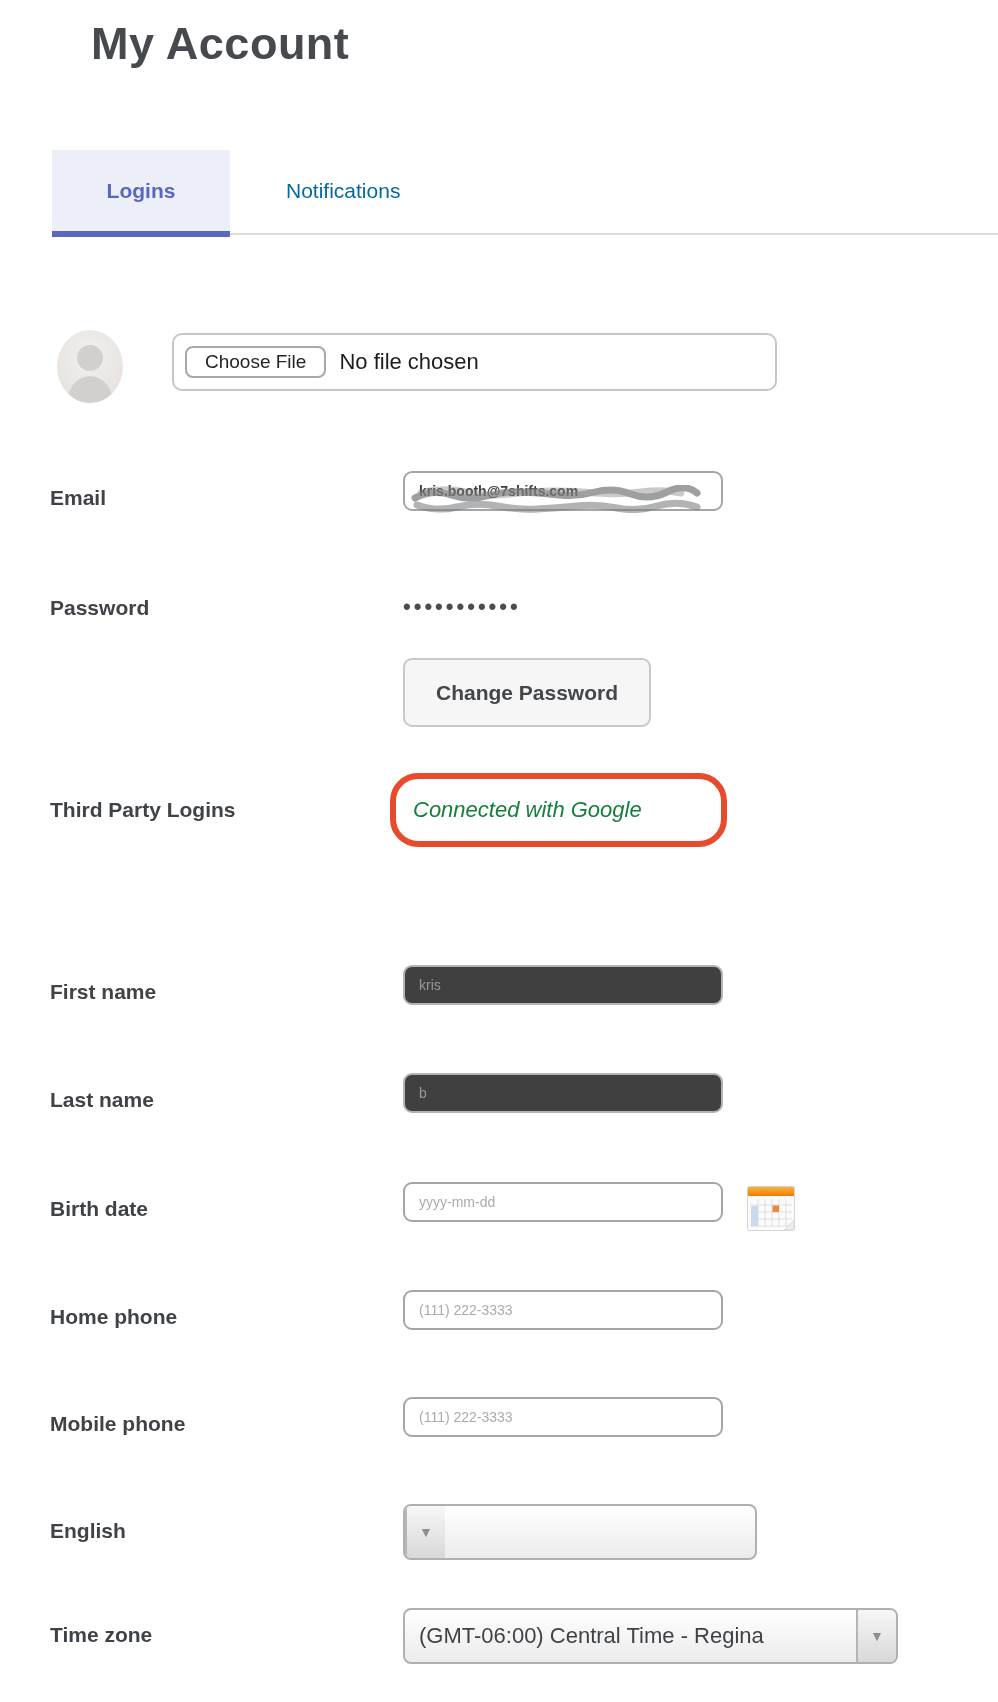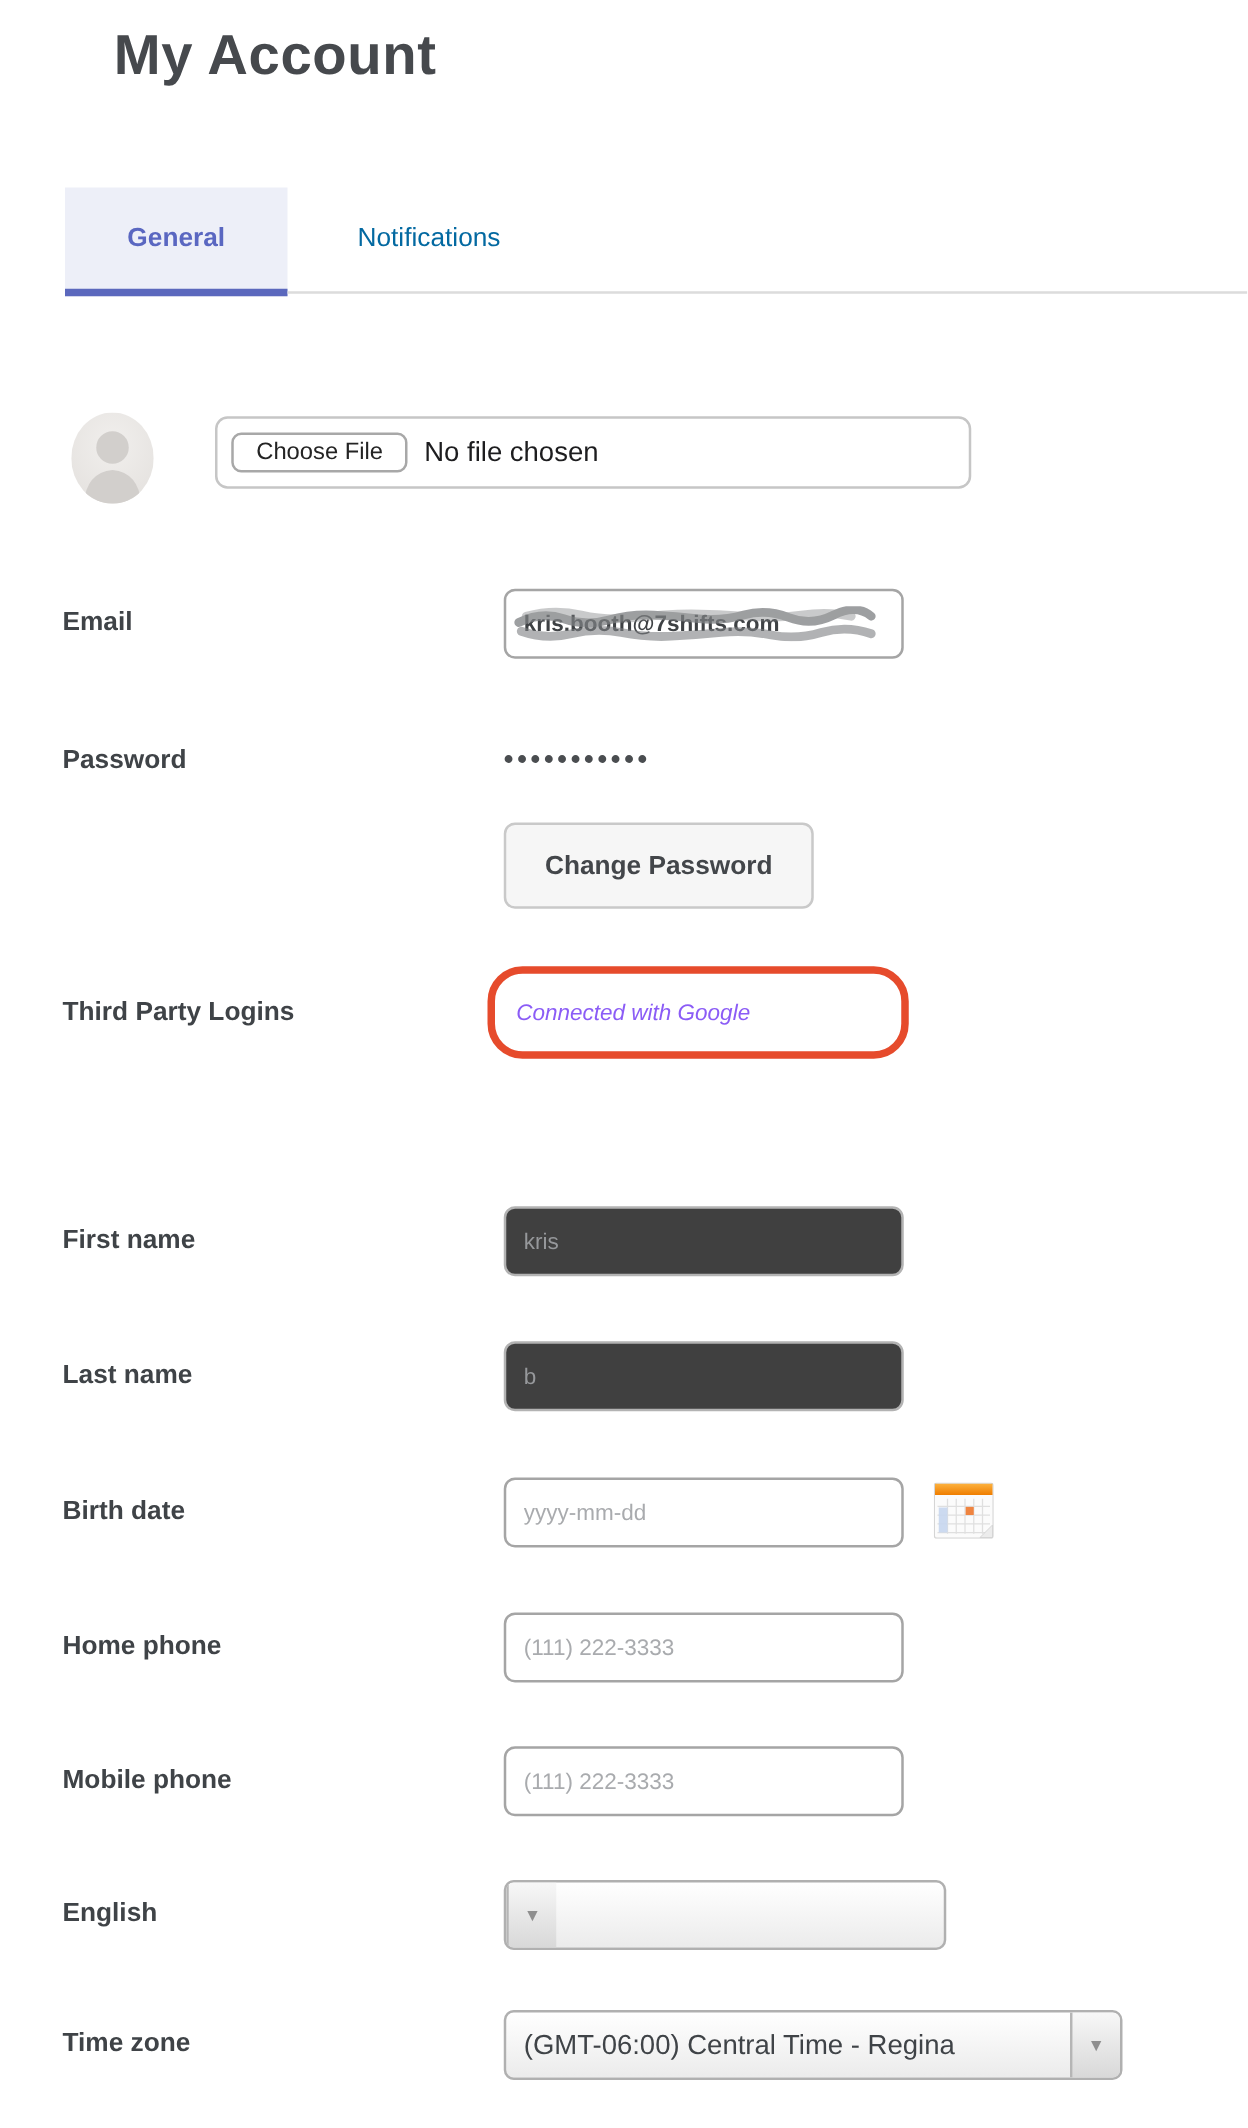--- a/index.html
+++ b/index.html
@@ -59,25 +59,25 @@
 
   
   .field-label {
     left: 50px;
     font-size: 21px; font-weight: 700; color: #3f4347;
     white-space: nowrap;
   }
 
   
   .text-input {
-    left: 403px; width: 320px; height: 56px;
+    left: 403px; width: 320px; height: 40px;
     border: 2px solid #a5a5a5; border-radius: 9px;
     background: #ffffff; outline: none;
     font-family: "Liberation Sans", sans-serif;
-    font-size: 18px; color: #3e4144; padding: 0 14px;
+    font-size: 14px; color: #3e4144; padding: 0 14px;
   }
   .text-input::placeholder { color: #a9abae; opacity: 1; }
   .text-input.disabled {
     background: #404040; border-color: #b3b3b3; color: #96989b;
   }
   .email-wrap { left: 403px; top: 471px; width: 320px; height: 56px; }
   .email-wrap input { left: 0; top: 0; font-weight: 600; }
   .scribble { left: 8px; top: 14px; pointer-events: none; }
 
   
@@ -93,21 +93,21 @@
   }
 
   
   .annotation-circle {
     left: 390px; top: 773px; width: 337px; height: 74px;
     border: 6px solid #e64b2c; border-radius: 28px;
     display: flex; align-items: center; padding-left: 17px;
     background: transparent;
   }
   .connected-text {
-    font-size: 18px; font-style: italic; color: #8b5cf6;
+    font-size: 22px; font-style: italic; color: #15803d;
     white-space: nowrap;
   }
 
   
   .calendar-icon { left: 747px; top: 1186px; width: 48px; height: 45px; cursor: pointer; }
 
   
   .select {
     left: 403px; height: 56px;
     border: 2px solid #b0b0b0; border-radius: 8px;
@@ -126,21 +126,21 @@
   .arrow-glyph { font-size: 14px; color: #8f8f8f; }
 </style>
 </head>
 <body>
 
 <div class="page">
 
   <h1 class="abs page-title">My Account</h1>
 
   <div class="abs tab-general">
-    <span>General</span>
+    <span>Logins</span>
   </div>
   <div class="abs tab-notifications">
     <span>Notifications</span>
   </div>
   <div class="abs tabbar-line"></div>
 
   <div class="abs avatar">
     <svg width="66" height="73" viewBox="0 0 66 73">
       <defs>
         <clipPath id="avclip">

